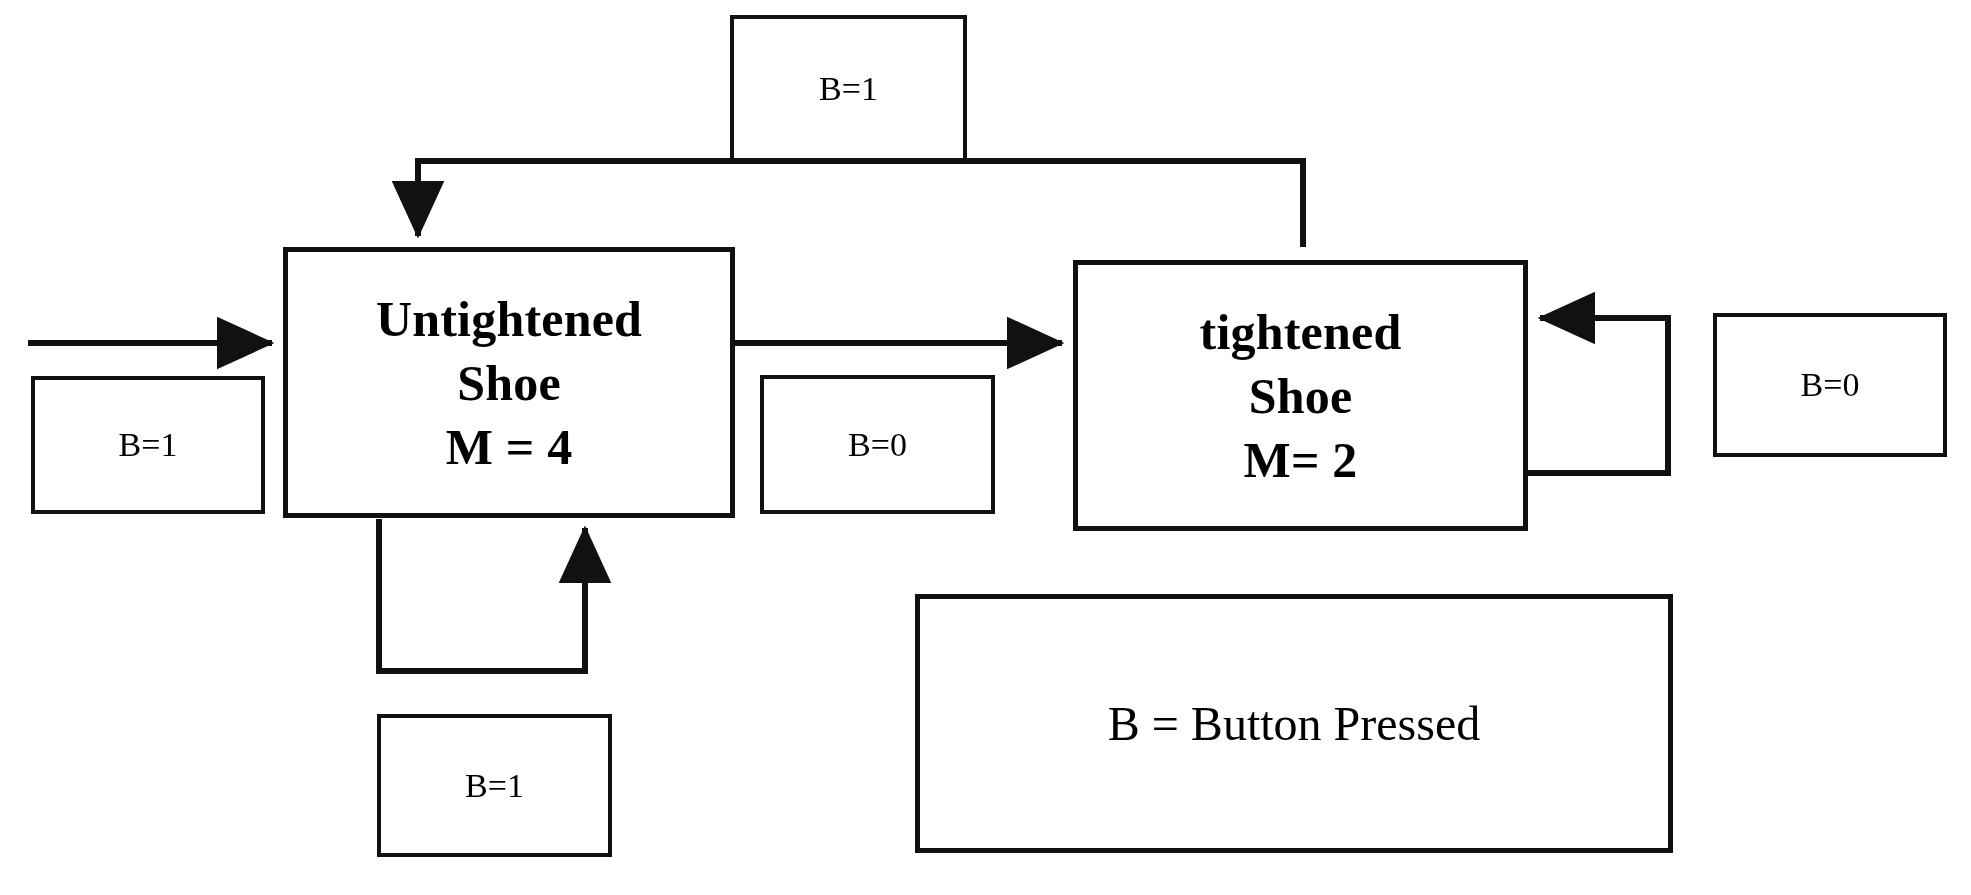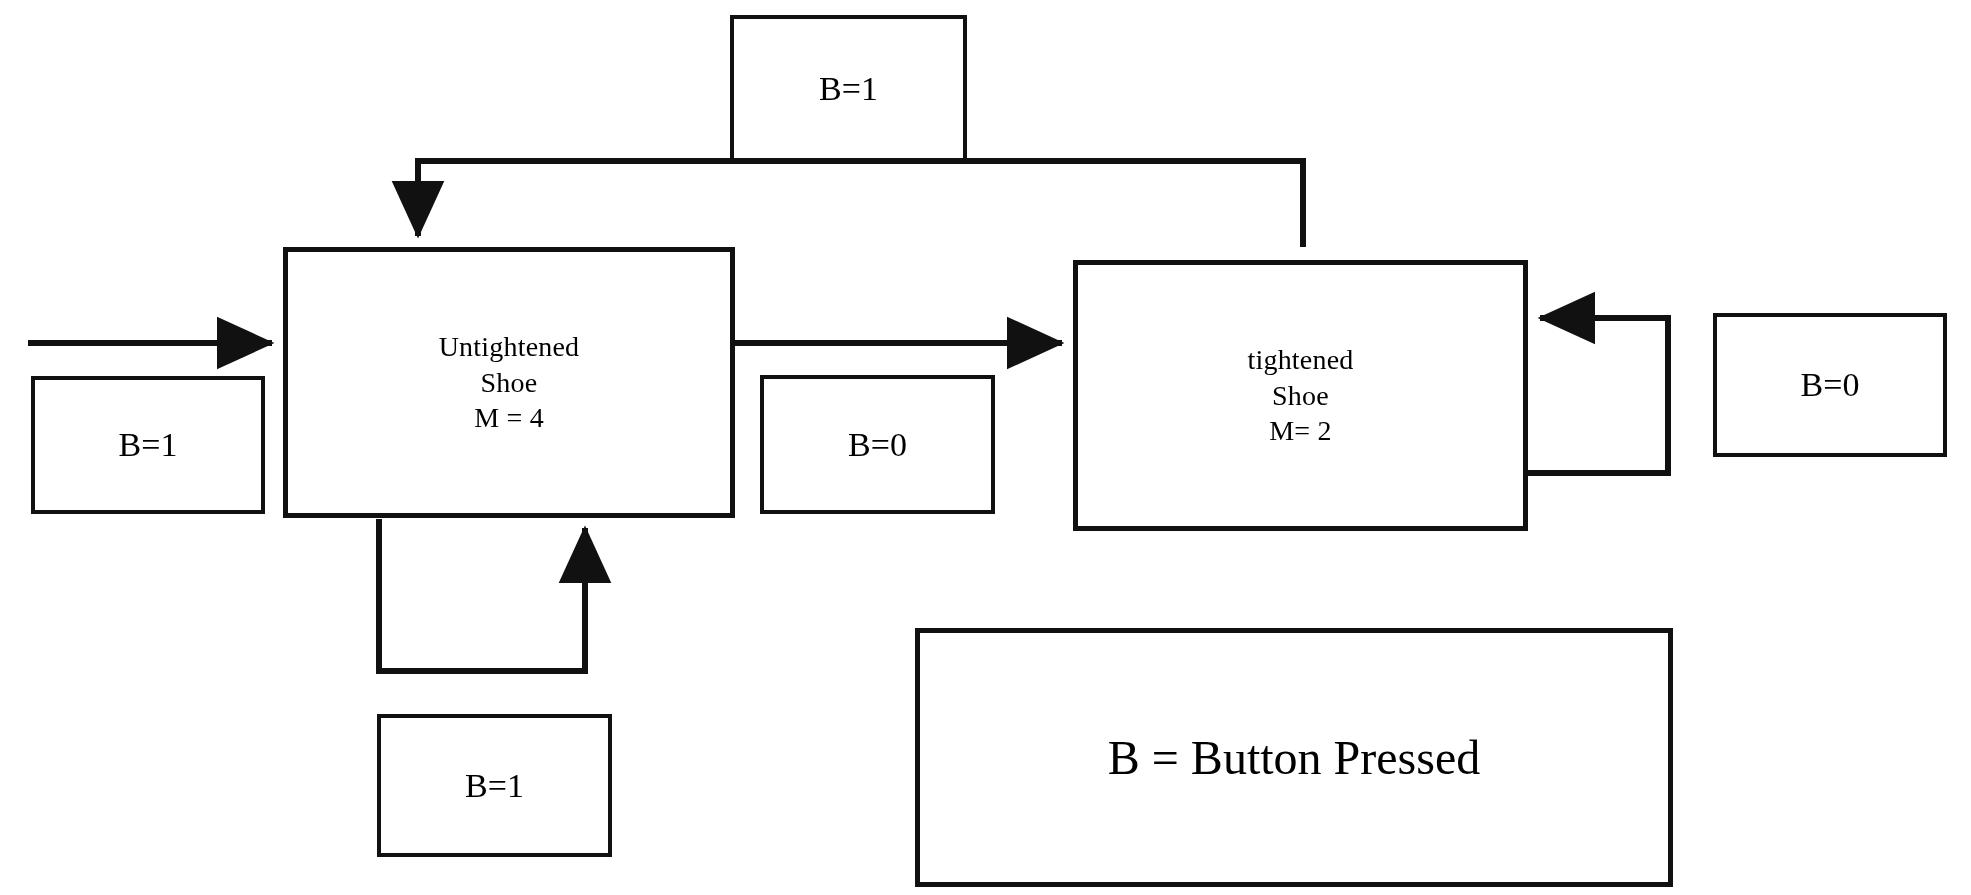--- a/index.html
+++ b/index.html
@@ -32,24 +32,25 @@
     flex-direction: column;
     align-items: center;
     justify-content: center;
     z-index: 3;
     text-align: center;
   }
   .state-box {
     border-width: 5px;
   }
   .state-line {
-    font-size: 28px;
+    font-size: 50px;
     line-height: 1.28;
     white-space: nowrap;
     letter-spacing: 0.2px;
+    font-weight: bold;
   }
   .label-box {
     border-width: 4px;
   }
   .label-text {
     font-size: 34px;
     line-height: 1.1;
     white-space: nowrap;
   }
   .legend-box {
@@ -124,17 +125,17 @@
   </div>
 
   <div class="node label-box" style="left:1713px; top:313px; width:234px; height:144px;">
     <div class="label-text">B=0</div>
   </div>
 
   <div class="node label-box" style="left:377px; top:714px; width:235px; height:143px;">
     <div class="label-text">B=1</div>
   </div>
 
-  <div class="node legend-box" style="left:915px; top:628px; width:758px; height:259px;">
+  <div class="node legend-box" style="left:915px; top:594px; width:758px; height:259px;">
     <div class="legend-line">B = Button Pressed</div>
   </div>
 
 </div>
 
 </body></html>

